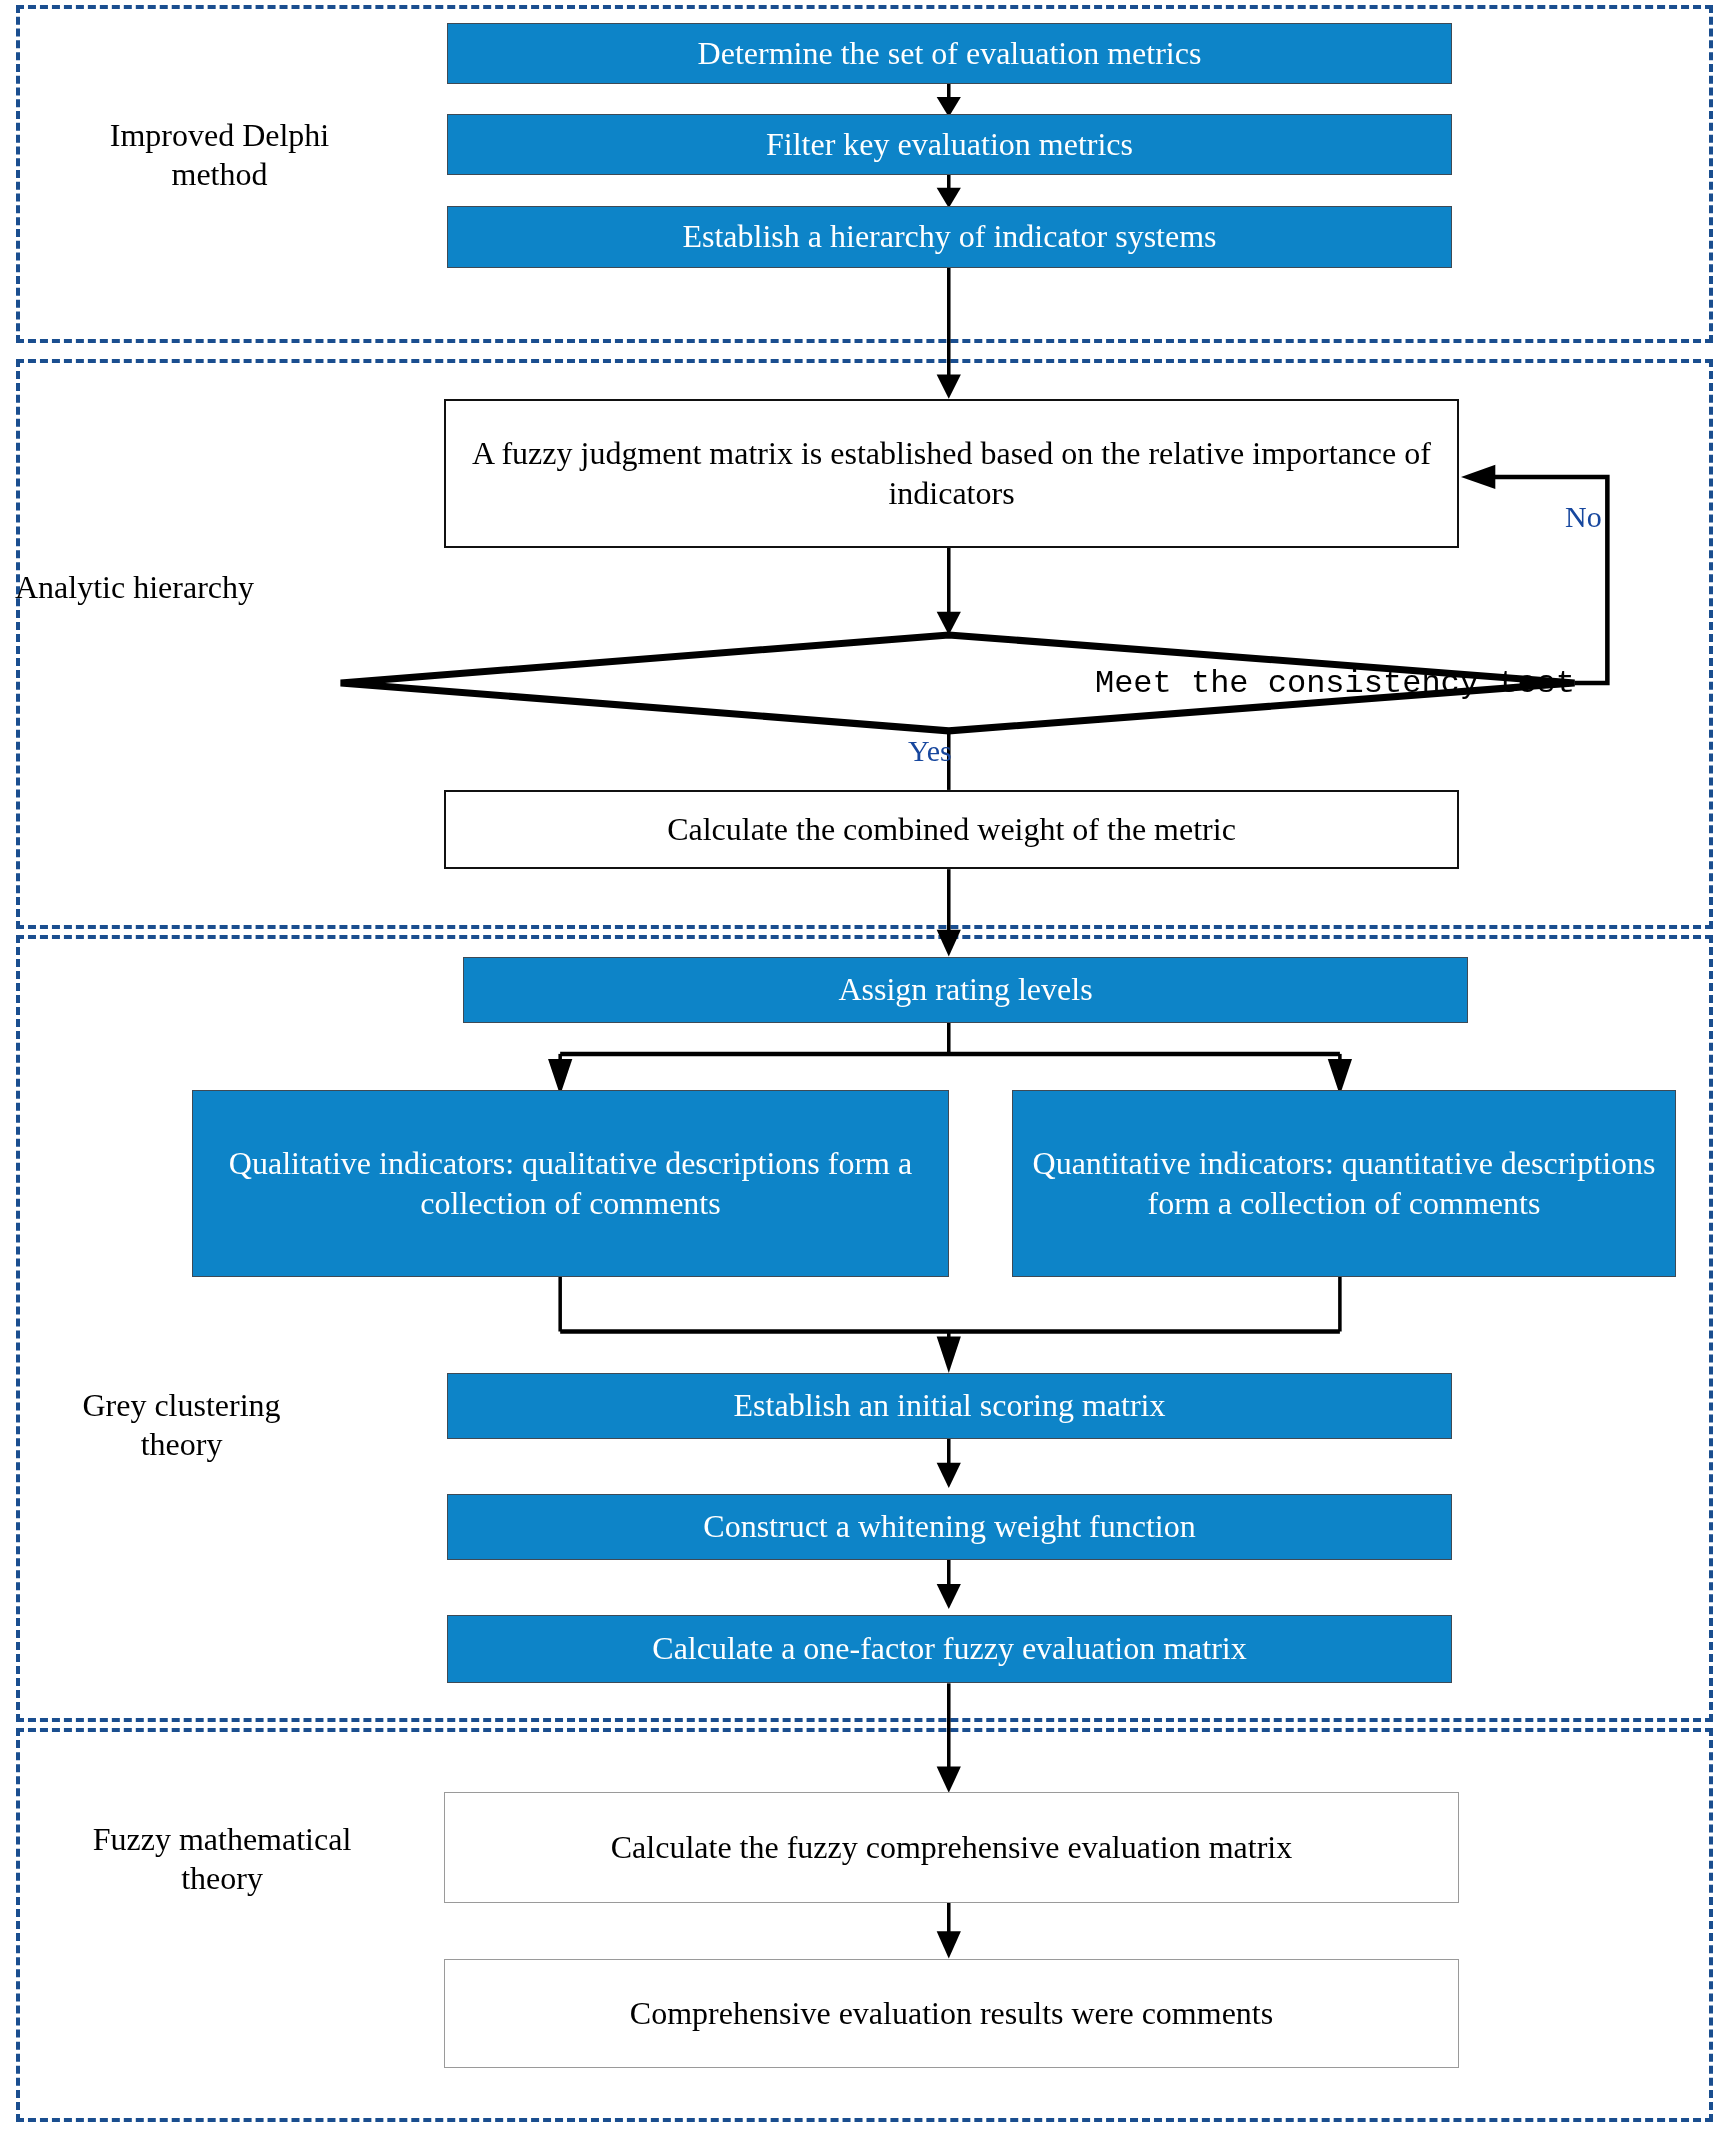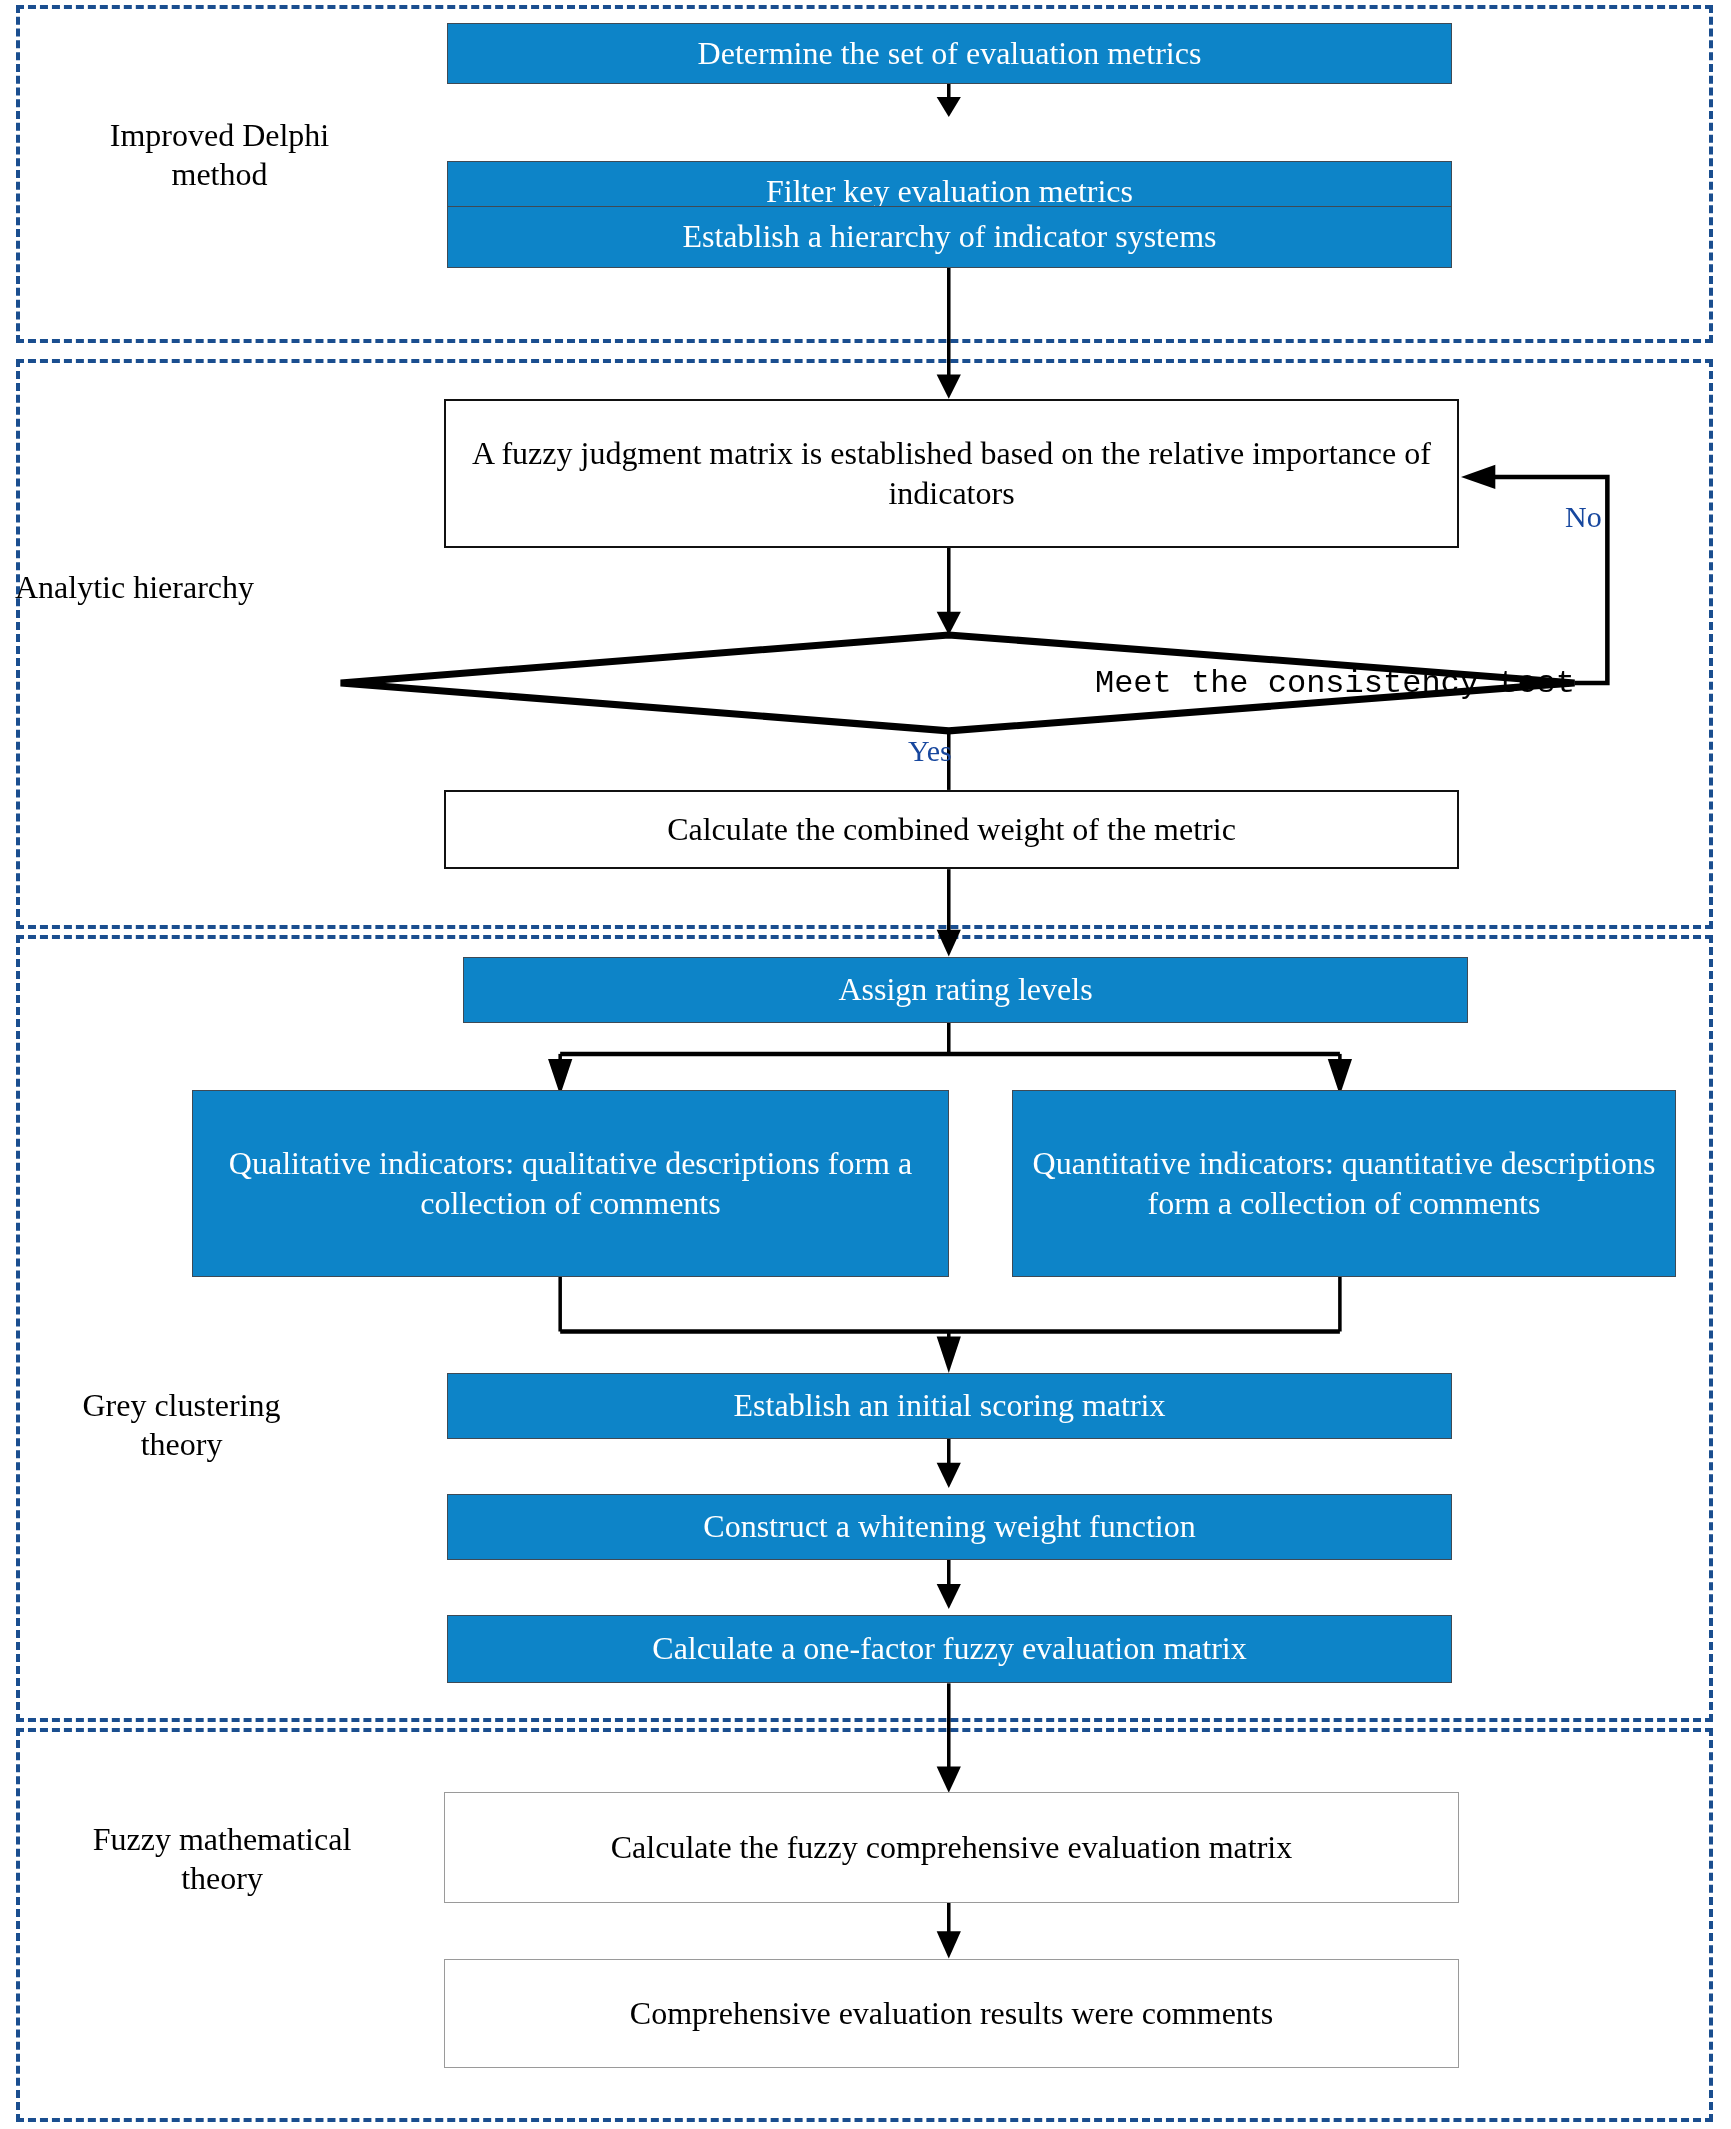--- a/index.html
+++ b/index.html
@@ -198,21 +198,21 @@
   <div class="section-label" style="left:10px; top:1386px; width:343px;">Grey clustering
 theory</div>
 
   <div class="section-label" style="left:10px; top:1820px; width:424px;">Fuzzy mathematical
 theory</div>
 
   <div class="node blue" style="left:447px; top:23px; width:1005px; height:61px;">
     <span class="node-text">Determine the set of evaluation metrics</span>
   </div>
 
-  <div class="node blue" style="left:447px; top:114px; width:1005px; height:61px;margin-top:47px;">
+  <div class="node blue" style="left:447px; top:114px; width:1005px; height:61px;">
     <span class="node-text">Filter key evaluation metrics</span>
   </div>
 
   <div class="node blue" style="left:447px; top:206px; width:1005px; height:62px;">
     <span class="node-text">Establish a hierarchy of indicator systems</span>
   </div>
 
   <div class="node white" style="left:444px; top:399px; width:1015px; height:149px; padding:0 11px;">
     <span class="node-text">A fuzzy judgment matrix is established based on the relative importance of indicators</span>
   </div>

